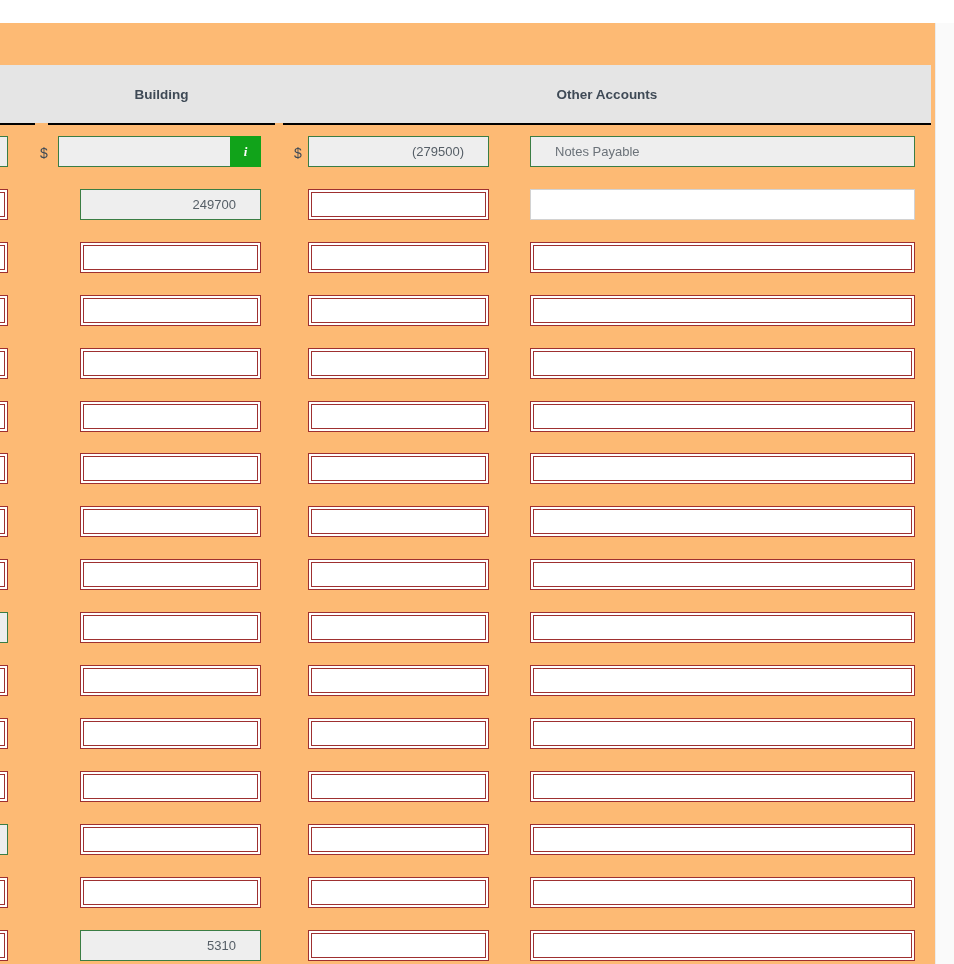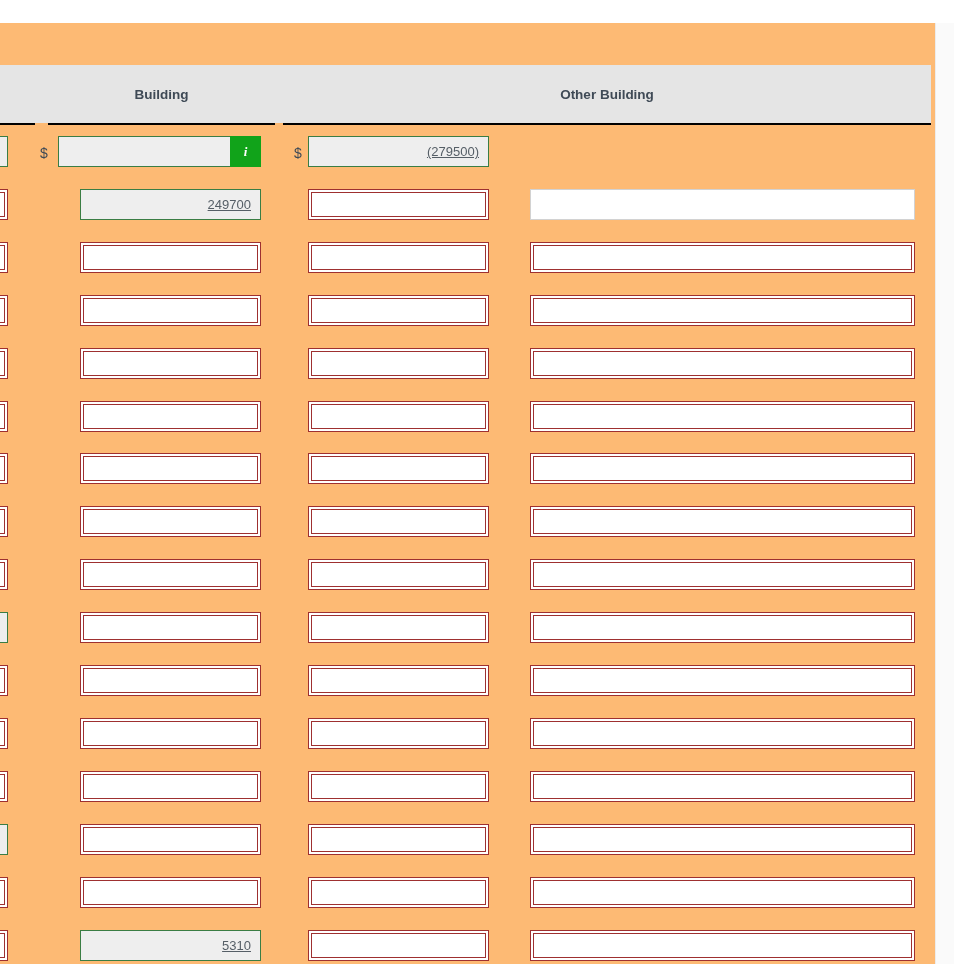--- a/index.html
+++ b/index.html
@@ -96,21 +96,21 @@
     font-size: 13px;
     line-height: 29px;
   }
 
   
   .f-green {
     border: 1px solid #3a7d44;
     background: #eeeeee;
     color: #555e66;
   }
-  .f-green .val { padding: 0 9px; display: block; text-decoration: underline; }
+  .f-green .val { padding: 0 24px; display: block; }
   .f-green.num .val { text-align: right; }
   .f-green.txt .val { text-align: left; color: #6b7279; }
 
   
   .f-red {
     border: 1px solid #9e3030;
     background: #ffffff;
     padding: 2px;
   }
   .f-red::after {
@@ -154,21 +154,21 @@
 <body>
 
 <div id="root">
 
   <div class="note-strip">
     
   </div>
 
   <div class="header-band">
     <div class="header-cell hdr-building">Building</div>
-    <div class="header-cell hdr-other">Other Building</div>
+    <div class="header-cell hdr-other">Other Accounts</div>
   </div>
   <div class="rule rule-a"></div>
   <div class="rule rule-b"></div>
   <div class="rule rule-c"></div>
 
   <div class="rows" id="rows">
       <div class="row" style="top: 113px;">
         <div class="cell c-leftamt">
           <div class="field f-green num">
             <span class="val"></span>
@@ -182,20 +182,25 @@
               <span class="glyph">i</span>
             </div>
           </div>
         </div>
         <div class="cell c-dollar2 dollar">$</div>
         <div class="cell c-otheramt">
           <div class="field f-green num">
             <span class="val">(279500)</span>
           </div>
         </div>
+        <div class="cell c-otheracc">
+          <div class="field f-green txt">
+            <span class="val">Notes Payable</span>
+          </div>
+        </div>
       </div>
       <div class="row" style="top: 165.9px;">
         <div class="cell c-leftamt">
           <div class="field f-red"></div>
         </div>
         <div class="cell c-bld-nar">
           <div class="field f-green num">
             <span class="val">249700</span>
           </div>
         </div>

